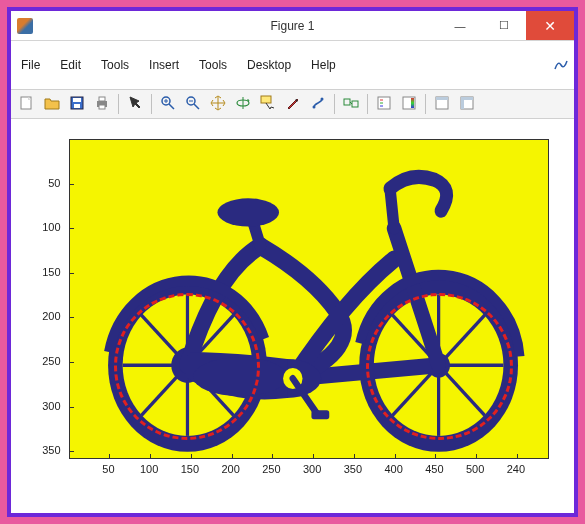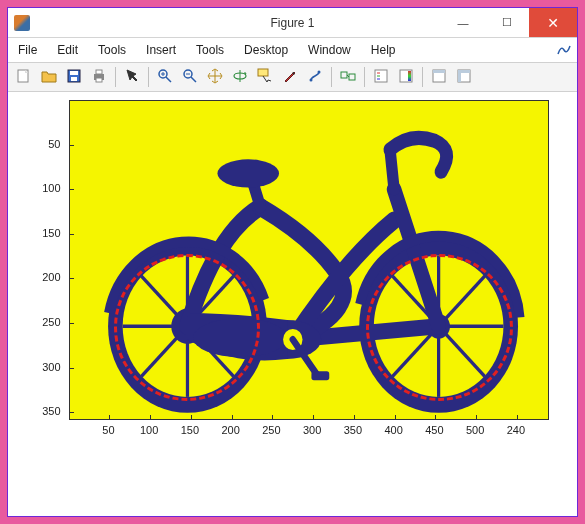--- a/index.html
+++ b/index.html
@@ -14,23 +14,24 @@
     .window-frame {
       width: 585px;
       height: 524px;
       background: #e85a9e;
       padding: 7px;
     }
     .window-inner {
       width: 100%;
       height: 100%;
       background: #fff;
-      border: 1px solid #6d28d9;
+      border: 4px solid #6d28d9;
       display: flex;
       flex-direction: column;
+      gap: 12px;
     }
     .titlebar {
       height: 30px;
       background: #fff;
       display: flex;
       align-items: center;
       justify-content: space-between;
       border-bottom: 1px solid #d4d4d4;
     }
     .titlebar-left {
@@ -233,21 +234,20 @@
     </div>
 
     <div class="menubar">
       <div class="menubar-items" id="menubar-items">
           <div class="menu-item">File</div>
           <div class="menu-item">Edit</div>
           <div class="menu-item">Tools</div>
           <div class="menu-item">Insert</div>
           <div class="menu-item">Tools</div>
           <div class="menu-item">Desktop</div>
-          <div class="menu-item">Window</div>
           <div class="menu-item">Help</div>
         </div>
       <div class="menubar-right">
         <span class="curve-icon">
           <svg viewBox="0 0 14 12" width="14" height="12">
               <path d="M1 10 Q4 1 7 6 Q10 11 13 2" stroke="#2a5caa" stroke-width="1.5" fill="none"></path>
             </svg>
         </span>
       </div>
     </div>

